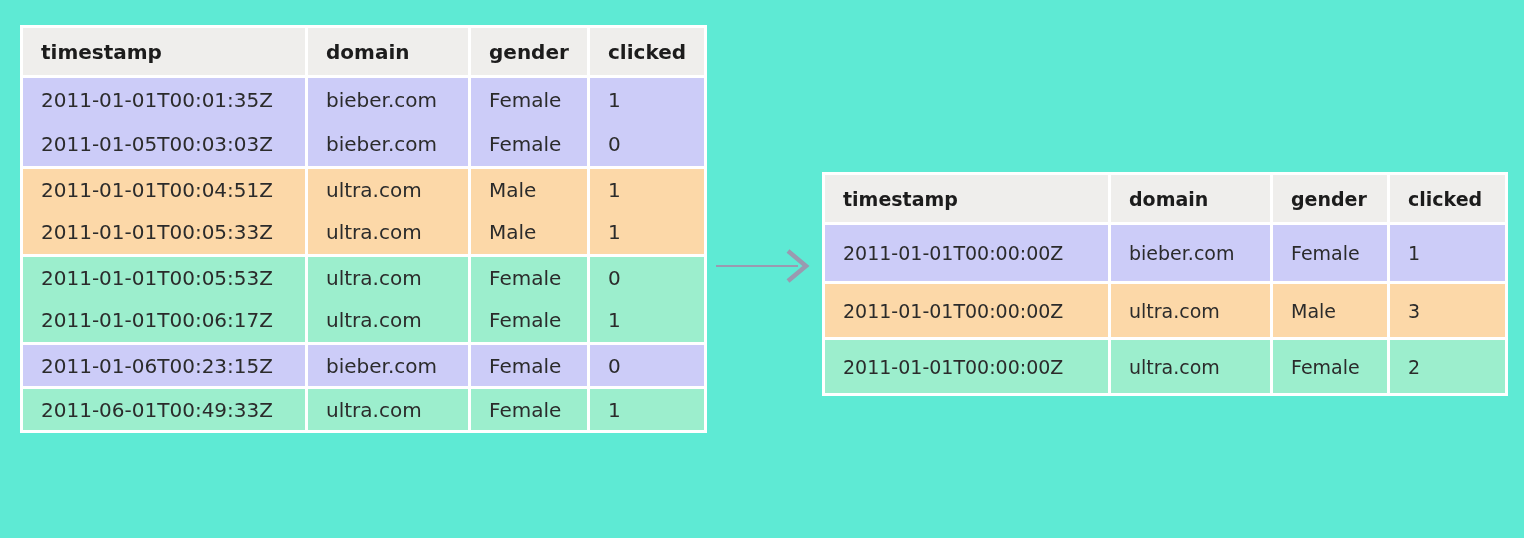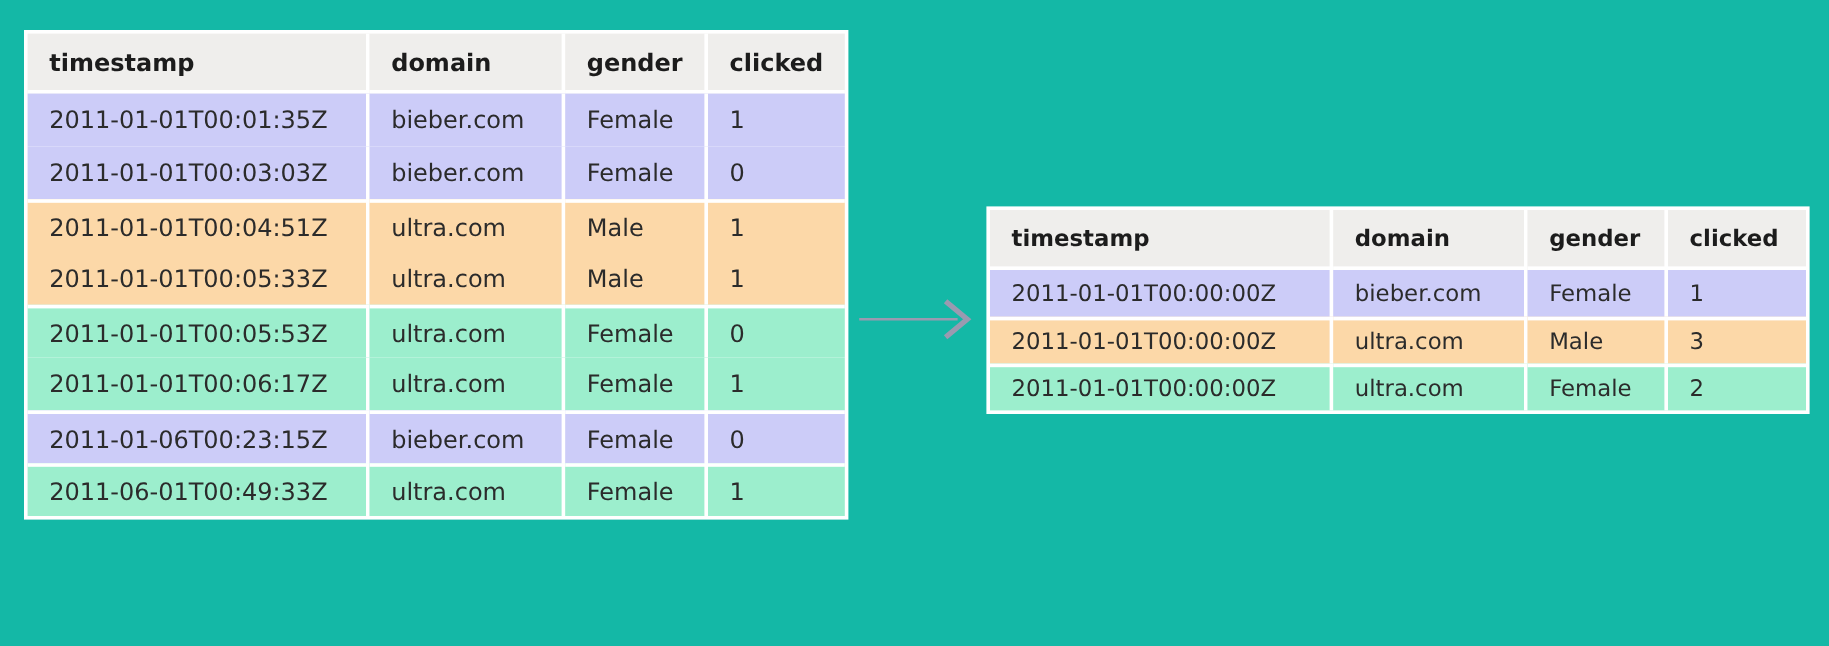--- a/index.html
+++ b/index.html
@@ -82,40 +82,40 @@
   
   #table-aggregate {
     left: 822px;
     top: 172px;
     width: 680px;
     padding: 3px;
   }
   #table-aggregate th,
   #table-aggregate td {
     font-size: 19px;
-    height: 39px;
+    height: 56px;
     padding: 0 10px 0 18px;
   }
   #table-aggregate thead th { height: 50px; }
   #table-aggregate .c-ts      { width: 286px; }
   #table-aggregate .c-domain  { width: 162px; }
   #table-aggregate .c-gender  { width: 117px; }
   #table-aggregate .c-clicked { width: 115px; }
 
   
   #flow-arrow {
     position: absolute;
     left: 714px;
     top: 246px;
     width: 100px;
     height: 40px;
   }
 </style>
 <style>
-  html, body, .stage { background: #14b8a6; }
+  html, body, .stage { background: #5eead4; }
   .tbl { background: #ffffff; }
   .tbl th, .tbl td { color: #2b2b2b; border-right-color: #ffffff; }
   .tbl thead th { background: #efeeec; border-bottom-color: #ffffff; }
   .grp-sep td { border-top-color: #ffffff; }
   .g-blue td  { background: #ccccf8; }
   .g-peach td { background: #fcd8a8; }
   .g-mint td  { background: #9ceecd; margin-left: 12px; }
 </style></head>
 <body>
 
@@ -131,21 +131,21 @@
       </tr>
     </thead>
     <tbody id="detail-body">
         <tr class="g-blue">
           <td class="c-ts">2011-01-01T00:01:35Z</td>
           <td class="c-domain">bieber.com</td>
           <td class="c-gender">Female</td>
           <td class="c-clicked">1</td>
         </tr>
         <tr class="g-blue">
-          <td class="c-ts">2011-01-01T00:03:03Z</td>
+          <td class="c-ts">2011-01-05T00:03:03Z</td>
           <td class="c-domain">bieber.com</td>
           <td class="c-gender">Female</td>
           <td class="c-clicked">0</td>
         </tr>
         <tr class="g-peach grp-sep">
           <td class="c-ts">2011-01-01T00:04:51Z</td>
           <td class="c-domain">ultra.com</td>
           <td class="c-gender">Male</td>
           <td class="c-clicked">1</td>
         </tr>

